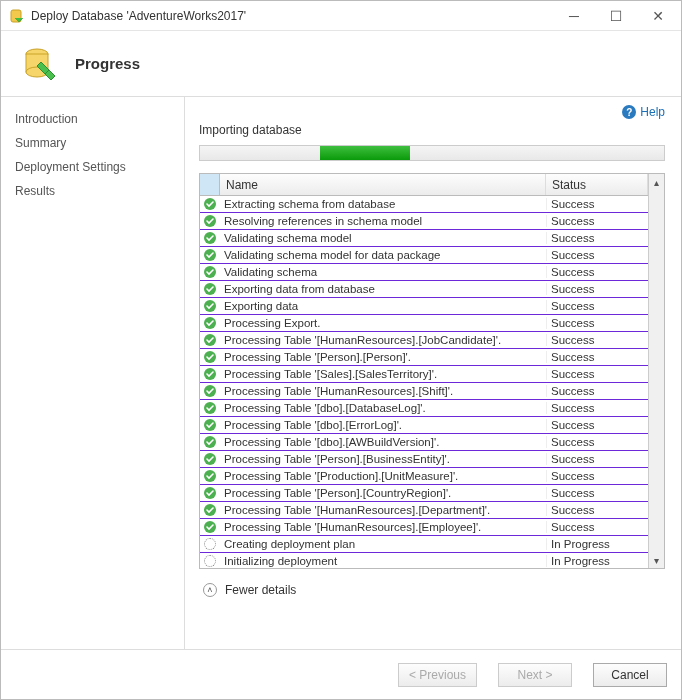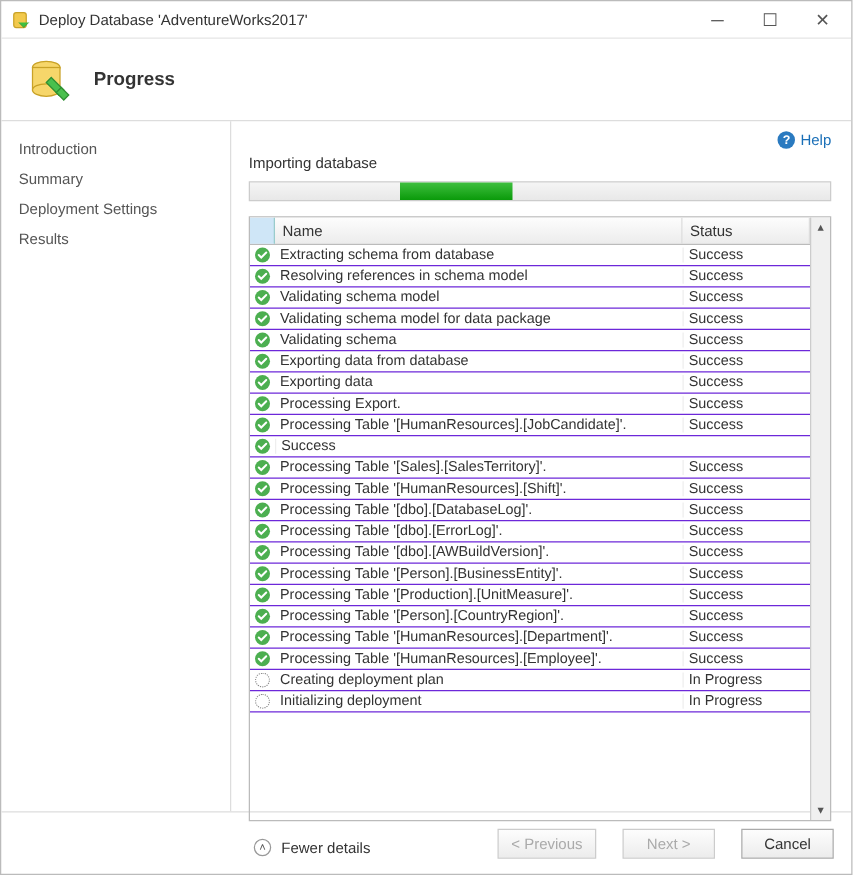--- a/index.html
+++ b/index.html
@@ -18,21 +18,21 @@
 .sidebar-item { padding: 5px 14px; font-size: 12px; color: #555; cursor: pointer; }
 
 .main { flex: 1; position: relative; padding: 10px 16px 0 14px; }
 .help { position: absolute; right: 16px; top: 8px; color: #1a6fb7; font-size: 12px; display: flex; align-items: center; gap: 4px; cursor: pointer; }
 .help-icon { width: 14px; height: 14px; border-radius: 50%; background: #2a7ac0; color: #fff; display: inline-flex; align-items: center; justify-content: center; font-size: 10px; font-weight: bold; }
 
 .status-text { margin-top: 16px; font-size: 12px; color: #333; }
 .progressbar { margin-top: 8px; height: 16px; background: linear-gradient(#f5f5f5,#e8e8e8); border: 1px solid #ccc; position: relative; }
 .progressbar-fill { position: absolute; left: 120px; width: 90px; top:0; bottom:0; background: linear-gradient(#3fbf3f,#0a9a0a); }
 
-.tablewrap { margin-top: 12px; border: 1px solid #bbb; height: 484px; display: flex; }
+.tablewrap { margin-top: 12px; border: 1px solid #bbb; height: 396px; display: flex; }
 .tablecontent { flex:1; overflow: hidden; }
 .tableheader { display: flex; height: 22px; border-bottom: 1px solid #bbb; background: linear-gradient(#fdfdfd,#ececec); font-size: 12px; color: #333; }
 .th { display:flex; align-items:center; padding: 0 6px; border-right: 1px solid #ddd; }
 .th-icon { width: 20px; background: #cfe6f7; border-right: 1px solid #9cc; }
 .th-name { flex: 1; }
 .th-status { width: 102px; }
 .tablerows { }
 .row { display: flex; height: 17px; border-bottom: 1px solid #6d28d9; font-size: 11.5px; align-items: center; }
 .row-icon { width: 20px; display:flex; align-items:center; justify-content:center; }
 .row-name { flex: 1; padding: 0 4px; white-space: nowrap; overflow: hidden; text-overflow: ellipsis; }
@@ -197,20 +197,21 @@
               <span class="row-name">Processing Table '[HumanResources].[JobCandidate]'.</span>
               <span class="row-status">Success</span>
             </div>
             <div class="row">
               <span class="row-icon">
                 <svg class="success-icon" viewBox="0 0 14 14">
                   <circle cx="7" cy="7" r="6" fill="#4caf50"></circle>
                   <path d="M4 7 l2 2 l4 -4" stroke="#fff" stroke-width="1.6" fill="none" stroke-linecap="round"></path>
                 </svg>
               </span>
+              <span class="row-name">Processing Table '[Person].[Person]'.</span>
               <span class="row-status">Success</span>
             </div>
             <div class="row">
               <span class="row-icon">
                 <svg class="success-icon" viewBox="0 0 14 14">
                   <circle cx="7" cy="7" r="6" fill="#4caf50"></circle>
                   <path d="M4 7 l2 2 l4 -4" stroke="#fff" stroke-width="1.6" fill="none" stroke-linecap="round"></path>
                 </svg>
               </span>
               <span class="row-name">Processing Table '[Sales].[SalesTerritory]'.</span>

